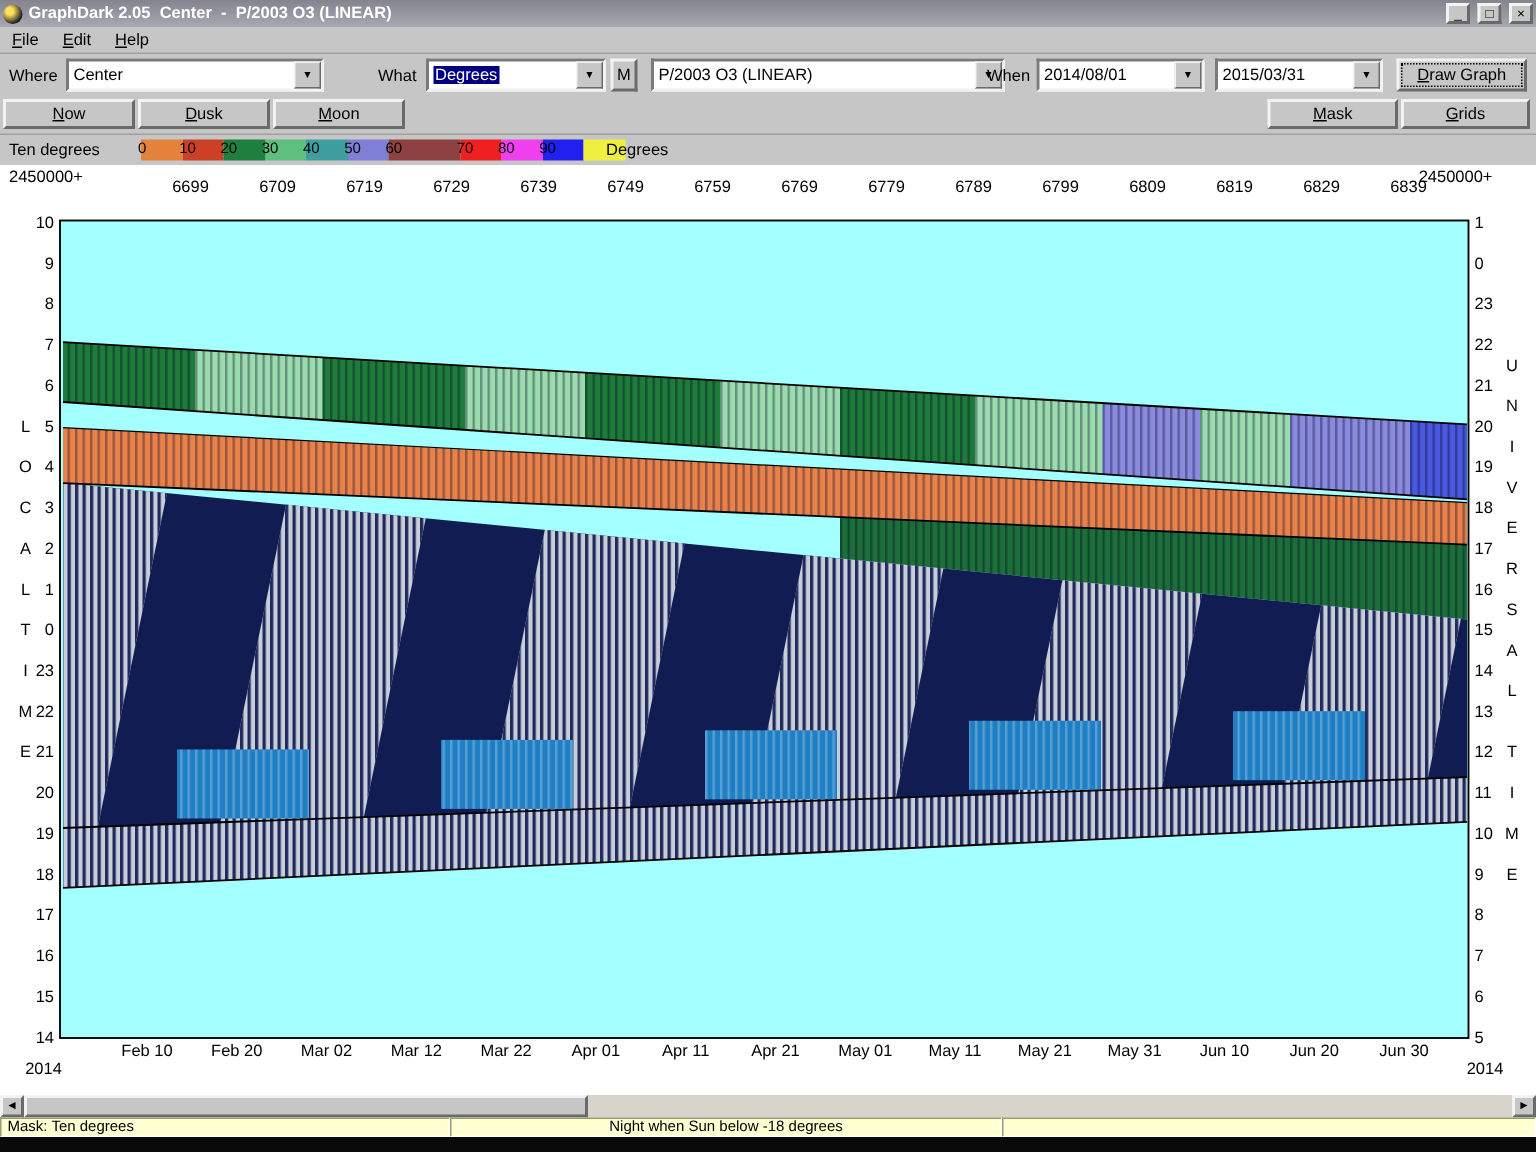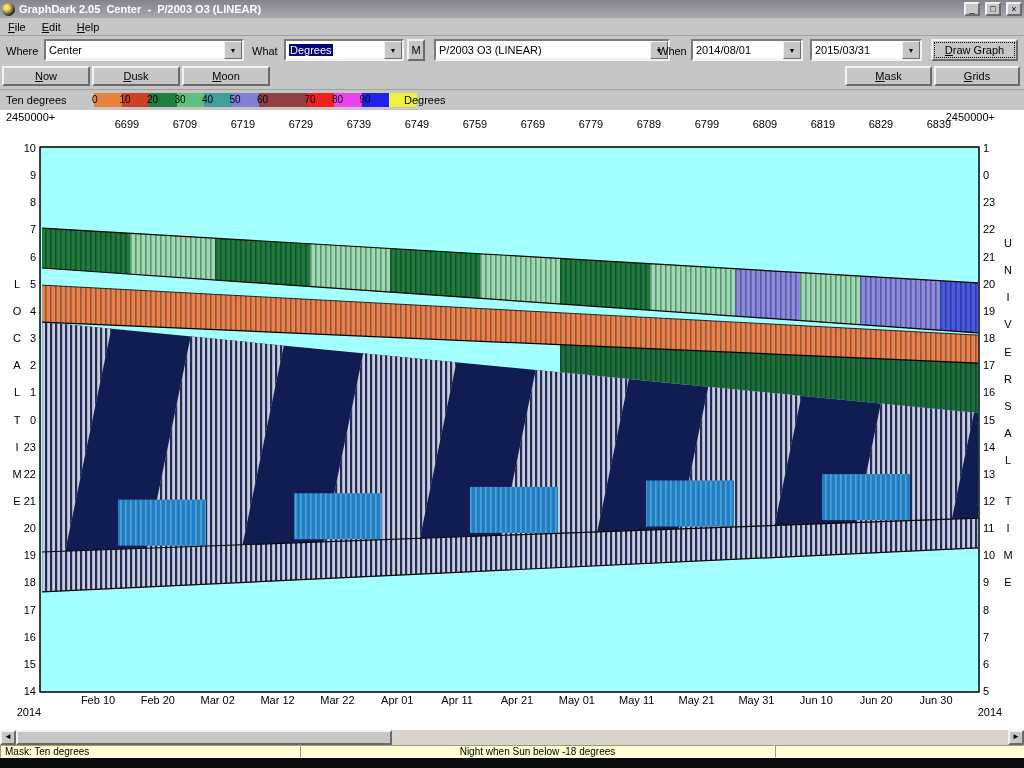--- a/index.html
+++ b/index.html
@@ -48,21 +48,21 @@
   .sb-arrow{width:16px;height:15px;background:#c6c6c6;border:2px solid;border-color:#f2f2f2 #6a6a6a #6a6a6a #f2f2f2;
             box-sizing:border-box;font-size:8px;line-height:10px;text-align:center;}
   .sb-thumb{width:376px;height:15px;background:#c6c6c6;border:2px solid;border-color:#f2f2f2 #6a6a6a #6a6a6a #f2f2f2;box-sizing:border-box;}
   .sb-track{flex:1;}
 
   
   .statusbar{height:13px;background:#ffffd2;display:flex;font-size:10px;}
   .status-panel{border:1px solid;border-color:#9a9a7a #ffffff #ffffff #9a9a7a;box-sizing:border-box;
                 display:flex;align-items:center;padding:0 4px;height:13px;}
   .sp1{width:300px;}
-  .sp2{width:475px;justify-content:center;}
+  .sp2{width:368px;justify-content:center;}
   .sp3{flex:1;}
 
   .taskbar{height:10px;background:#0a0a0a;}
   u{text-decoration:underline;}
 </style>
 </head>
 <body>
 
 <div class="row titlebar">
   <div class="app-icon"></div>
@@ -73,21 +73,21 @@
 </div>
 
 <div class="row menubar">
   <span class="menu-item"><u>F</u>ile</span>
   <span class="menu-item"><u>E</u>dit</span>
   <span class="menu-item"><u>H</u>elp</span>
 </div>
 
 <div class="row toolbar1">
   <span class="lbl" style="left:6px">Where</span>
-  <div class="combo" style="left:44px;width:200px">
+  <div class="combo" style="left:44px;width:172px">
     <span class="txt">Center</span>
     <span class="arrow">▼</span>
   </div>
 
   <span class="lbl" style="left:252px">What</span>
   <div class="combo" style="left:284px;width:120px">
     <span class="txt"><span class="sel">Degrees</span></span>
     <span class="arrow">▼</span>
   </div>
 

